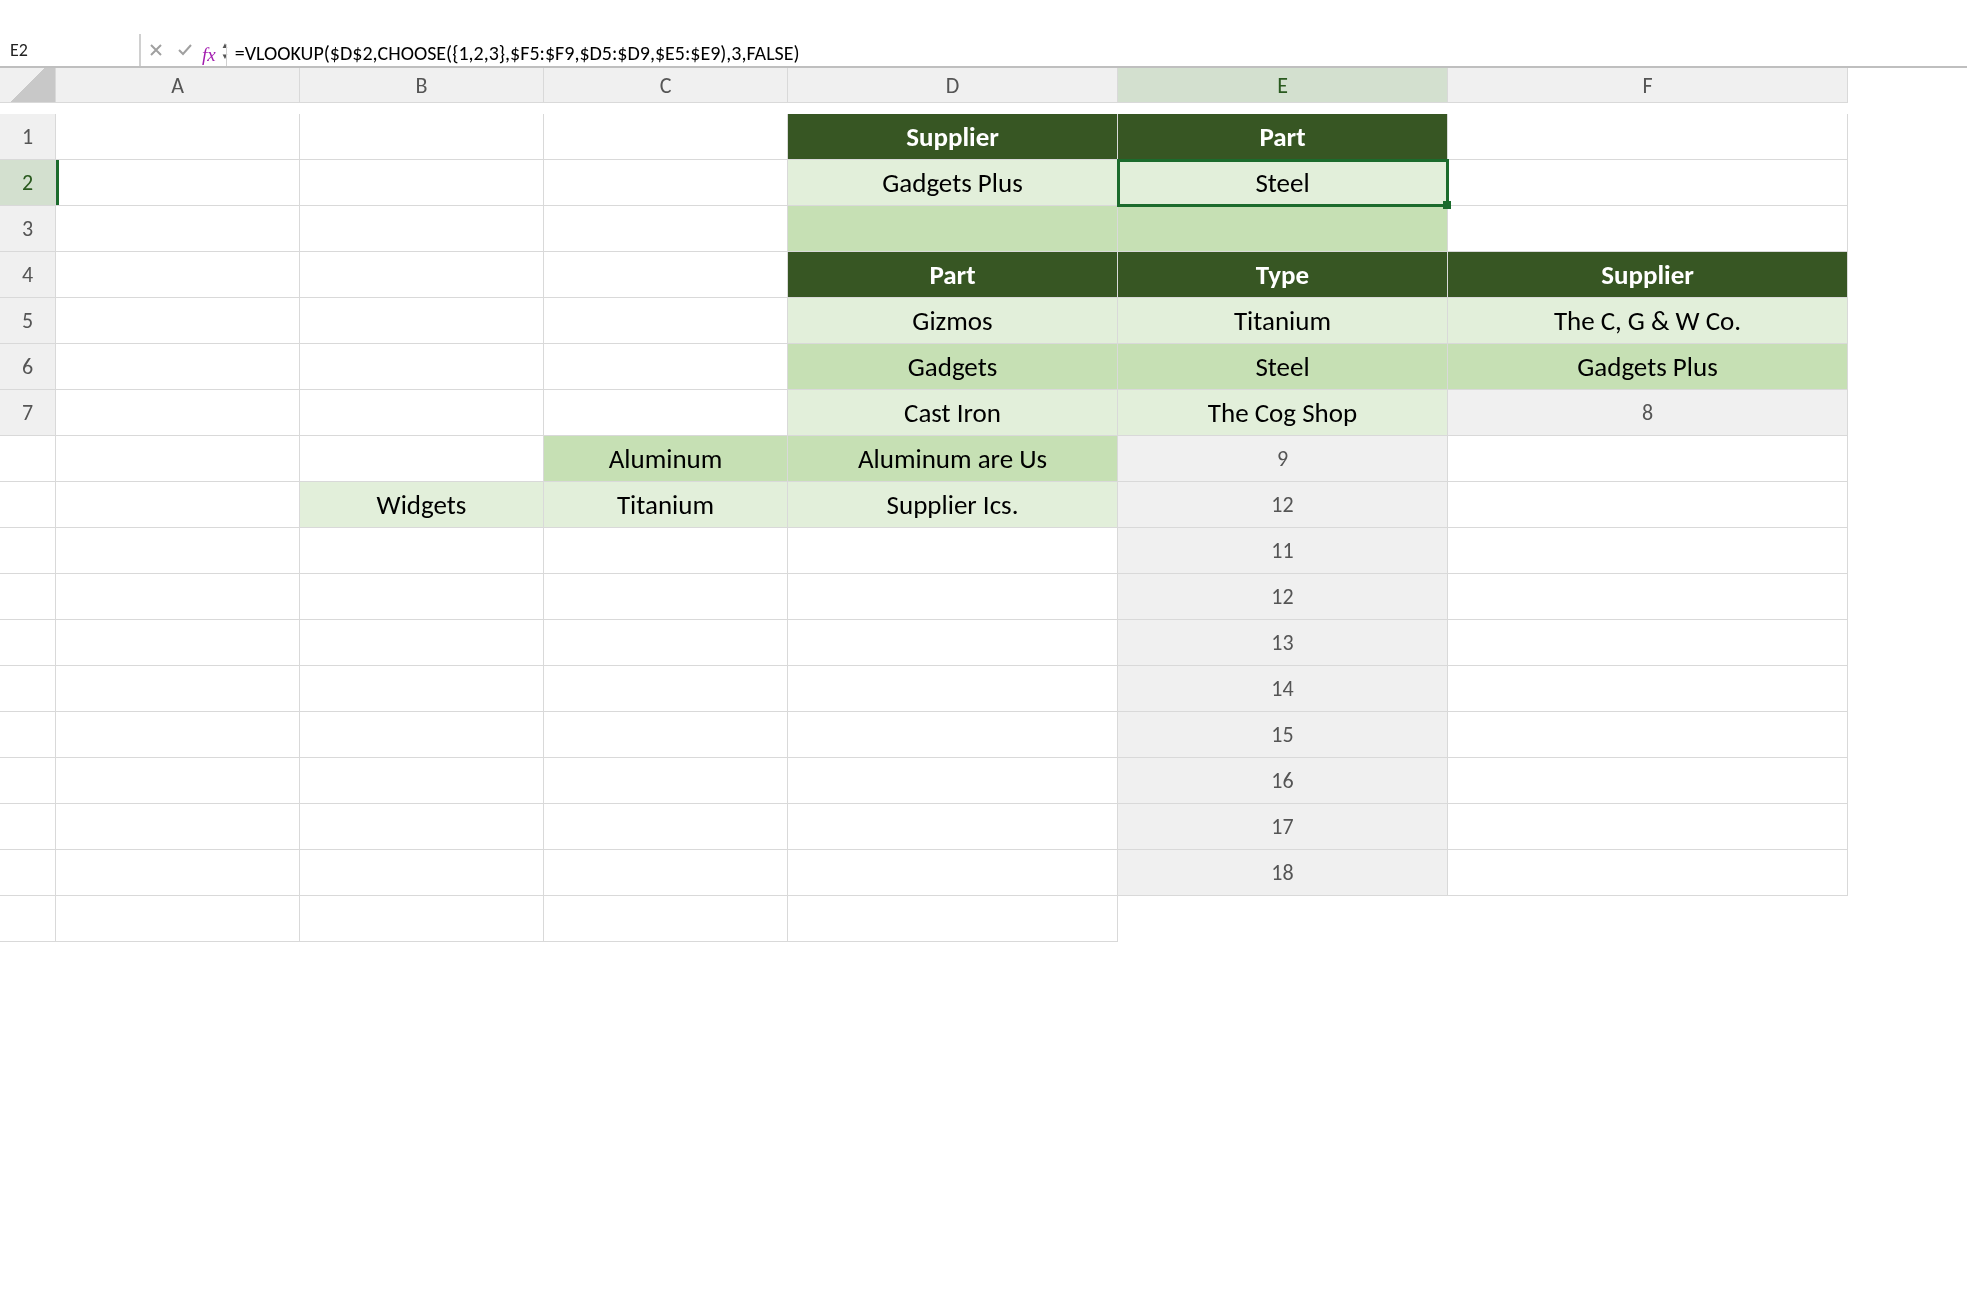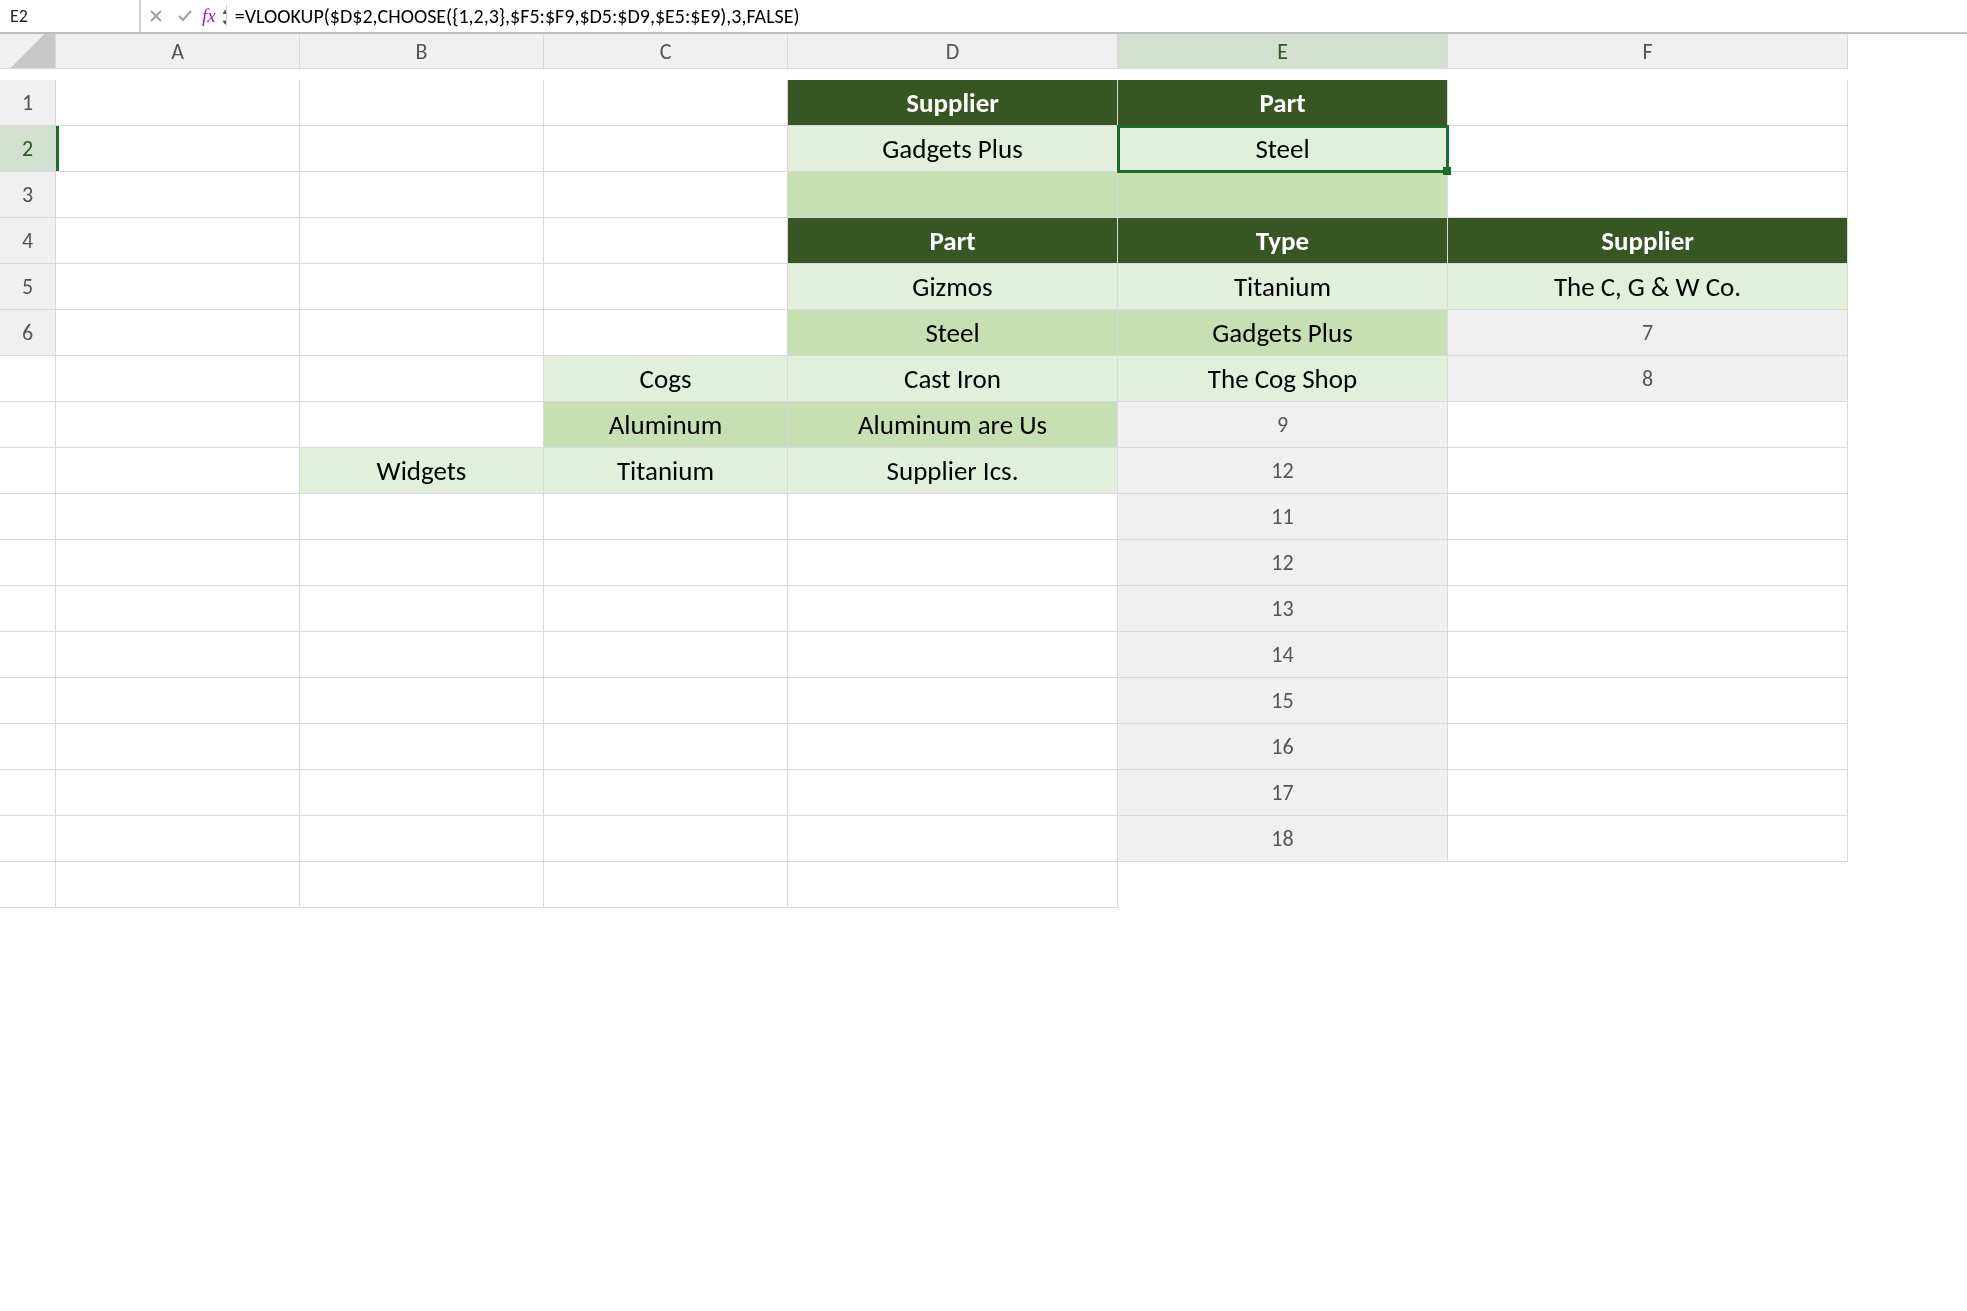--- a/index.html
+++ b/index.html
@@ -5,25 +5,26 @@
   * { box-sizing: border-box; }
   body {
     margin: 0;
     font-family: Calibri, Arial, sans-serif;
     background: #fff;
     overflow: hidden;
     user-select: none;
   }
   .formula-bar {
     display: flex;
-    align-items: center;
+    align-items: flex-end;
     height: 34px;
     border-bottom: 2px solid #bfbfbf;
     background: #fff;
     padding: 0;
+    margin-top: 34px;
   }
   .name-box-wrap {
     display: flex;
     align-items: center;
     width: 140px;
     height: 100%;
     border-right: 1px solid #d0d0d0;
     padding: 0 4px 0 8px;
   }
   .name-box {
@@ -223,28 +224,28 @@
   <div class="cell"></div>
   <div class="cell"></div>
   <div class="cell bg-light">Gizmos</div>
   <div class="cell bg-light">Titanium</div>
   <div class="cell bg-light">The C, G &amp; W Co.</div>
 
   <div class="rowhdr">6</div>
   <div class="cell"></div>
   <div class="cell"></div>
   <div class="cell"></div>
+  <div class="cell bg-med">Gadgets</div>
   <div class="cell bg-med">Steel</div>
   <div class="cell bg-med">Gadgets Plus</div>
 
   <div class="rowhdr">7</div>
   <div class="cell"></div>
   <div class="cell"></div>
   <div class="cell"></div>
-  <div class="cell bg-light">Cogs</div>
   <div class="cell bg-light">Cast Iron</div>
   <div class="cell bg-light">The Cog Shop</div>
 
   <div class="rowhdr">8</div>
   <div class="cell"></div>
   <div class="cell"></div>
   <div class="cell"></div>
   <div class="cell bg-med">Aluminum</div>
   <div class="cell bg-med">Aluminum are Us</div>
 

